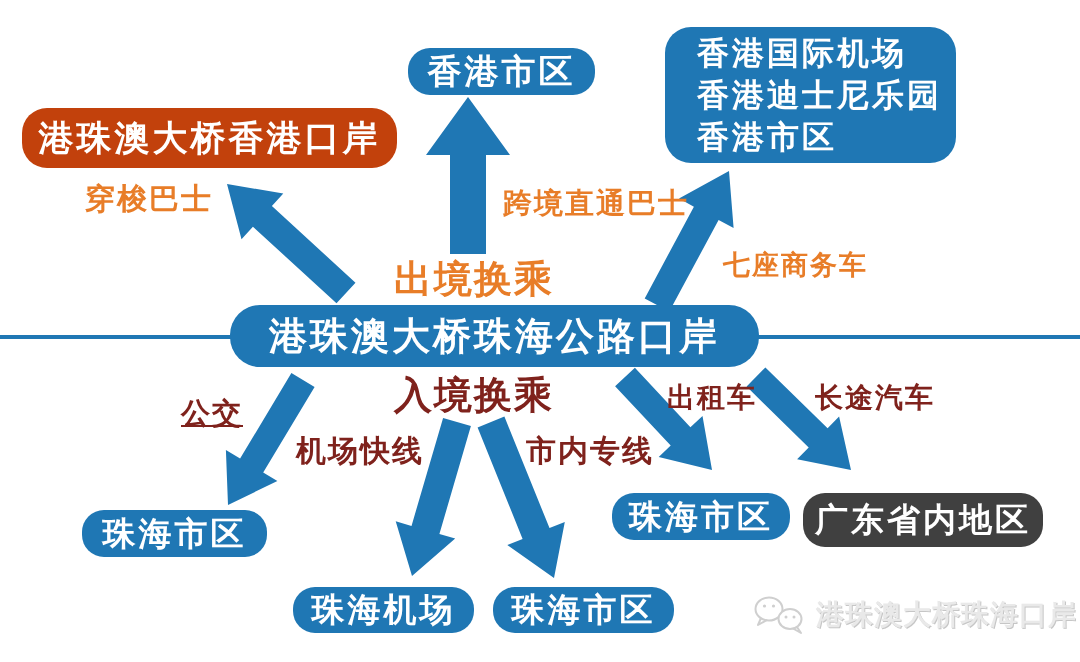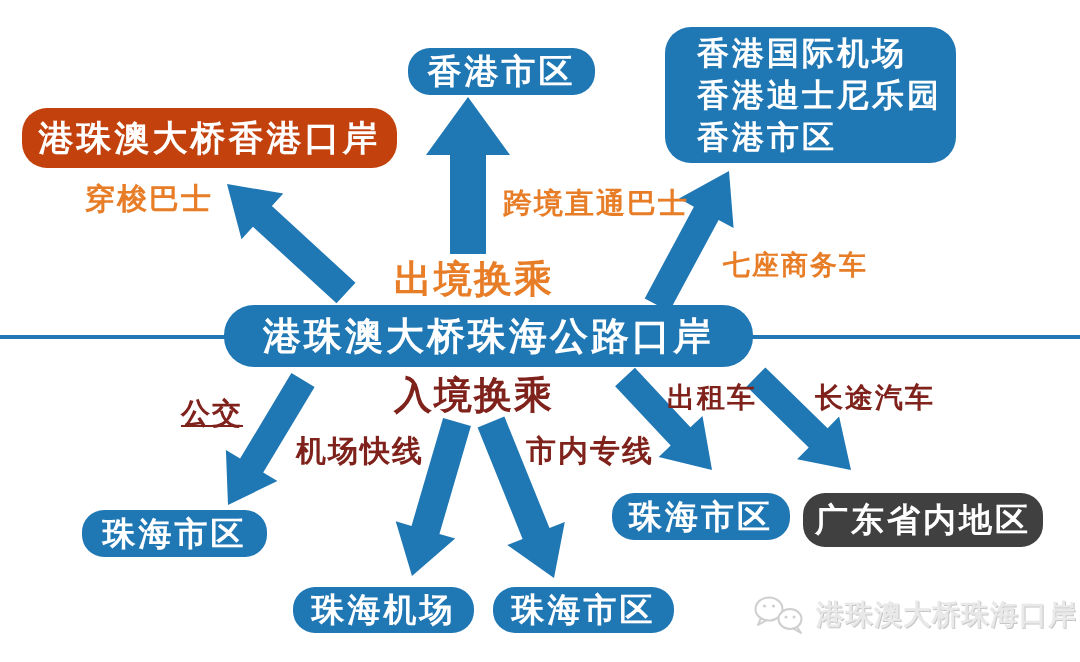--- a/index.html
+++ b/index.html
@@ -73,21 +73,21 @@
         <div class="node-line">港珠澳大桥香港口岸</div>
       </div>
       <div class="node" style="left: 408px; top: 48px; width: 187px; height: 47px; font-size: 34px; border-radius: 22px; background: rgb(31, 119, 180);">
         <div class="node-line">香港市区</div>
       </div>
       <div class="node left-align" style="left: 665px; top: 27px; width: 291px; height: 136px; font-size: 32px; border-radius: 26px; background: rgb(31, 119, 180); padding-left: 32px;">
         <div class="node-line">香港国际机场</div>
         <div class="node-line">香港迪士尼乐园</div>
         <div class="node-line">香港市区</div>
       </div>
-      <div class="node" style="left: 224px; top: 305px; width: 529px; height: 62px; font-size: 38px; border-radius: 30px; background: rgb(31, 119, 180);">
+      <div class="node" style="left: 230px; top: 305px; width: 529px; height: 62px; font-size: 38px; border-radius: 30px; background: rgb(31, 119, 180);">
         <div class="node-line">港珠澳大桥珠海公路口岸</div>
       </div>
       <div class="node" style="left: 82px; top: 510px; width: 185px; height: 47px; font-size: 33px; border-radius: 22px; background: rgb(31, 119, 180);">
         <div class="node-line">珠海市区</div>
       </div>
       <div class="node" style="left: 293px; top: 587px; width: 181px; height: 46px; font-size: 33px; border-radius: 22px; background: rgb(31, 119, 180);">
         <div class="node-line">珠海机场</div>
       </div>
       <div class="node" style="left: 493px; top: 587px; width: 181px; height: 46px; font-size: 33px; border-radius: 22px; background: rgb(31, 119, 180);">
         <div class="node-line">珠海市区</div>

